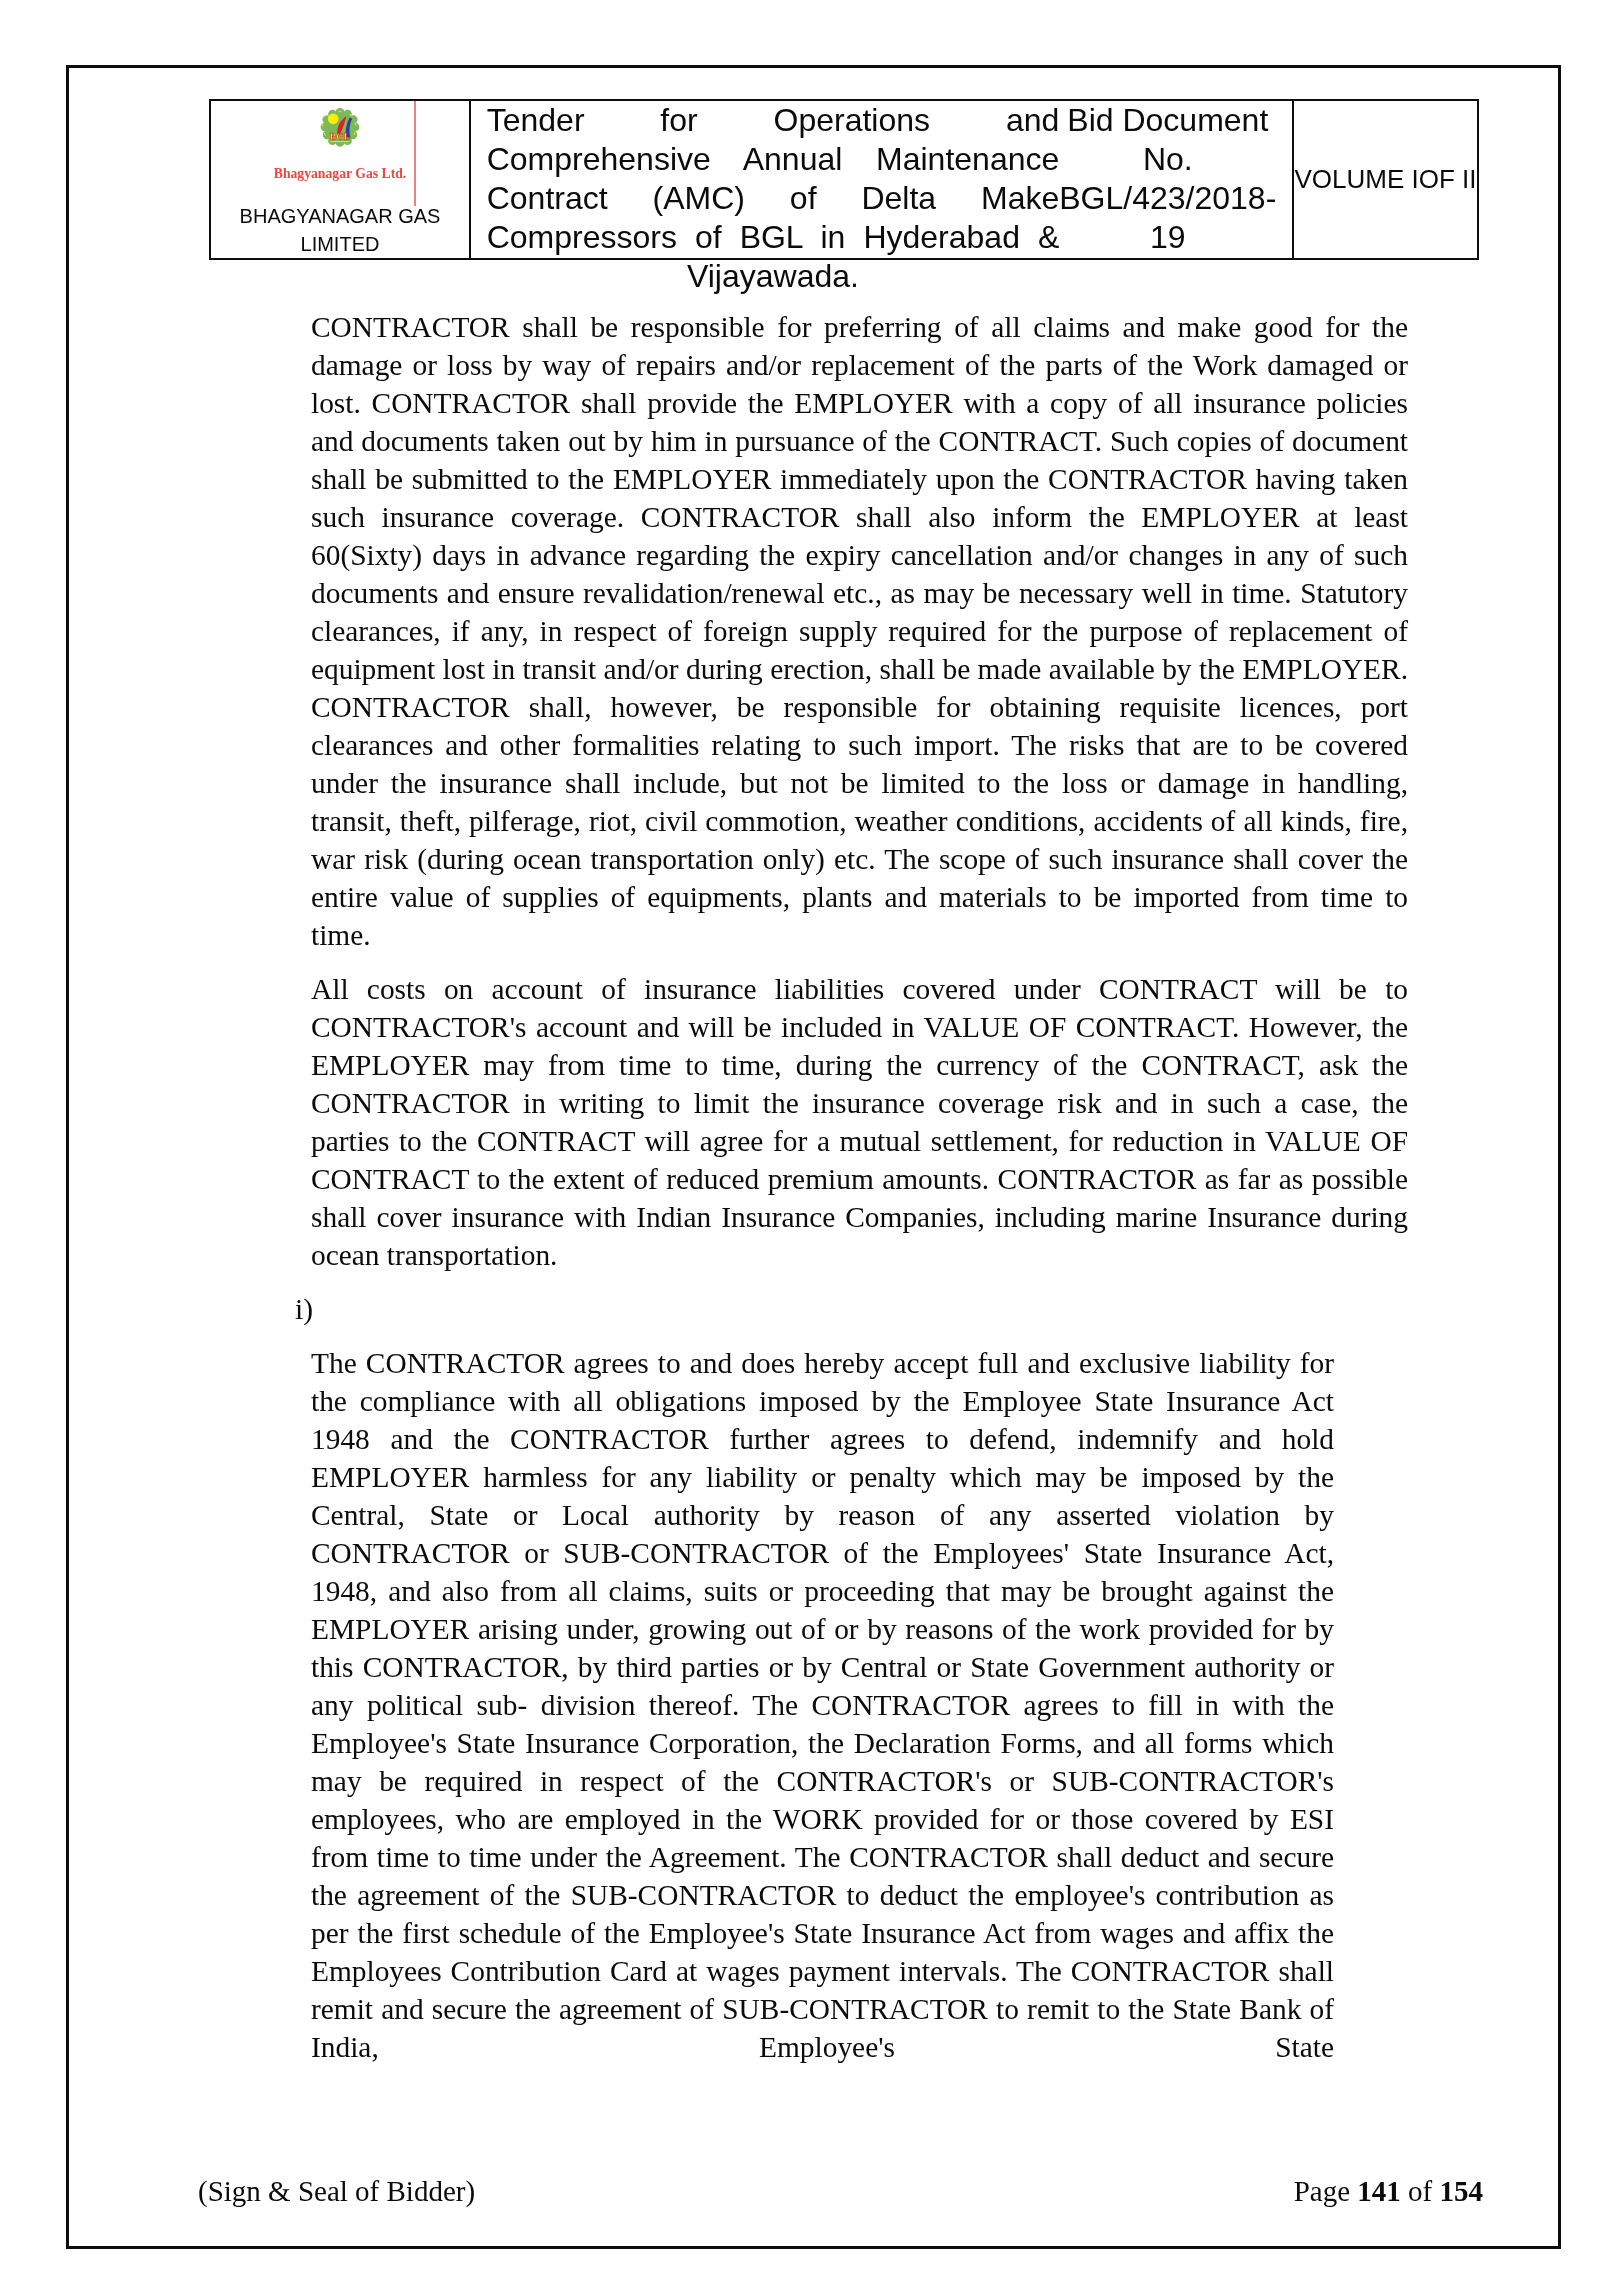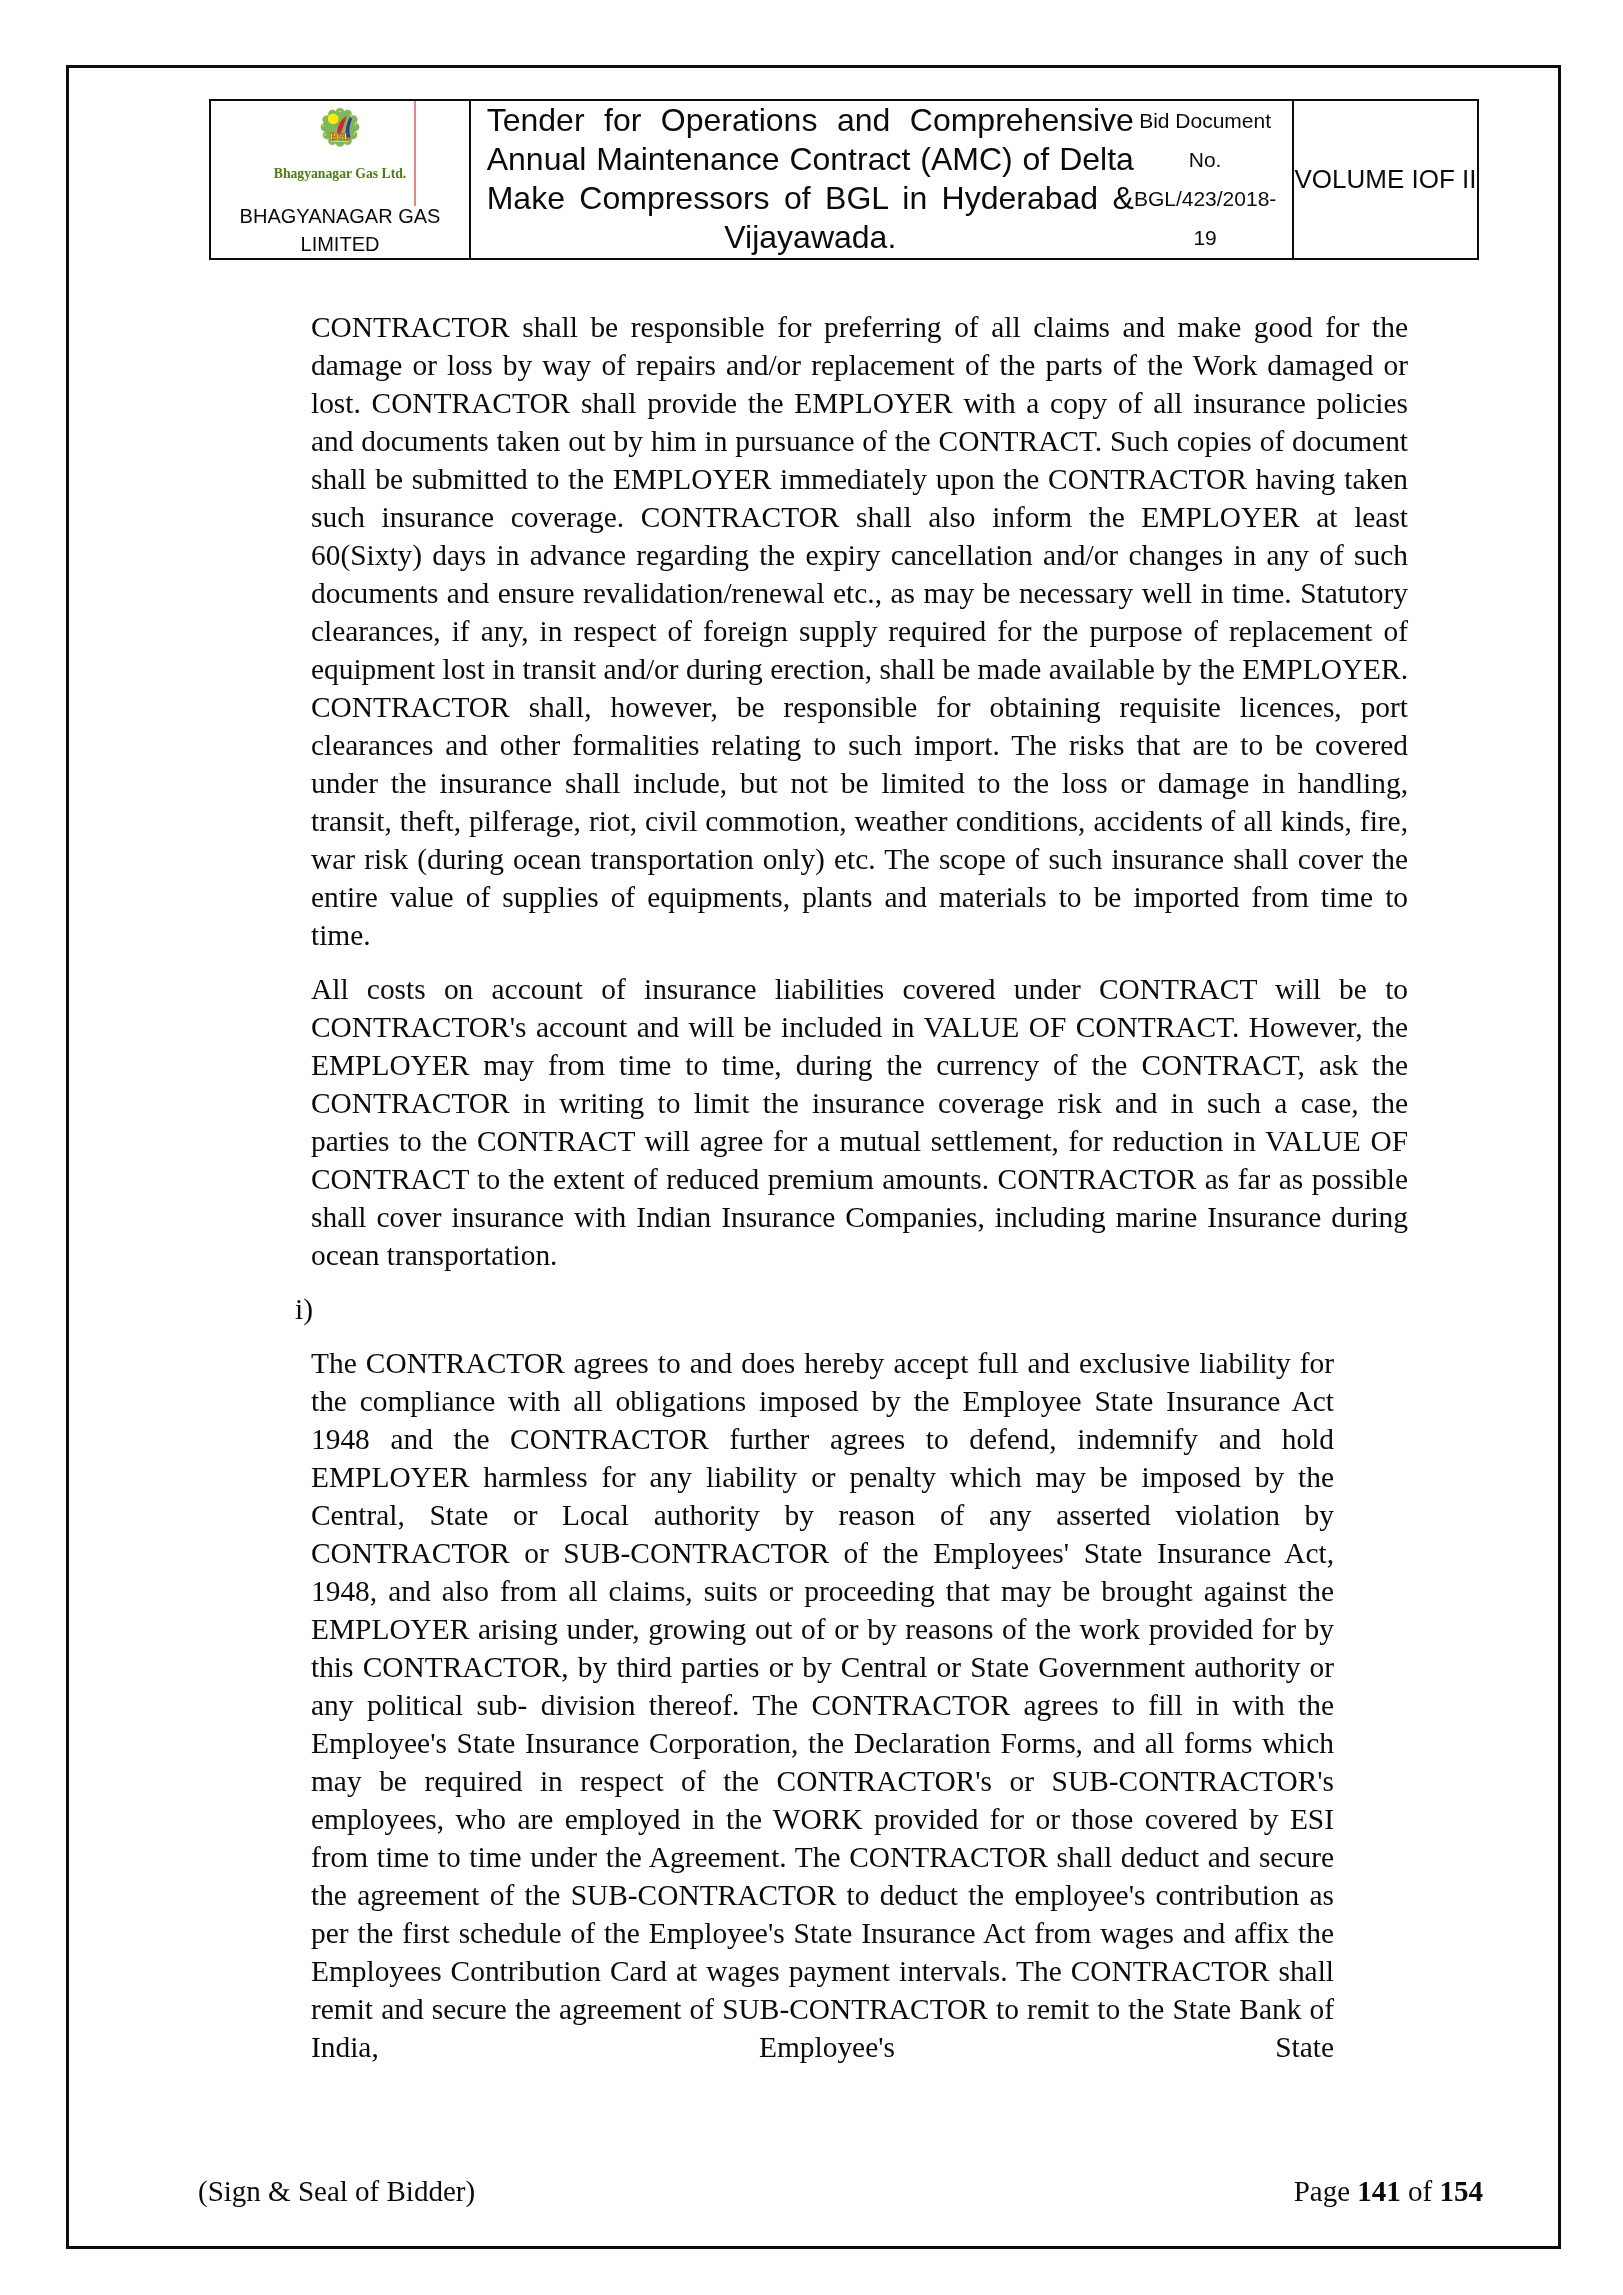--- a/index.html
+++ b/index.html
@@ -37,21 +37,21 @@
   .red-divider{
     position:absolute;
     left:203px;top:0;width:2px;height:105px;
     background:#f08080;
   }
   .logo-svg{width:86px;height:71px;display:block;}
   .logo-subtitle{
     font-family:"Liberation Serif", serif;
     font-weight:bold;
     font-size:13.7px;line-height:17px;
-    color:#4d7c0f;
+    color:#ef4444;
     white-space:nowrap;
   }
   .company-name{
     font-family:"Liberation Sans", sans-serif;
     font-size:20px;line-height:28px;
     text-align:center;
     color:#0b0b0b;
     margin-top:3.9px;
     white-space:nowrap;
   }
@@ -61,21 +61,21 @@
     display:flex;flex-direction:row;justify-content:center;
     padding:0 15.7px;
     font-family:"Liberation Sans", sans-serif;
   }
   .tender-title{
     font-size:32px;line-height:39px;
     text-align:justify;
     text-align-last:center;
   }
   .bid-line{
-    font-size:21px;line-height:39px;
+    font-size:32px;line-height:39px;
     text-align:center;
   }
   .volume-cell{
     width:183px;
     display:flex;justify-content:center;align-items:center;
     font-family:"Liberation Sans", sans-serif;
     font-size:26px;line-height:35px;
     text-align:center;
   }
   

